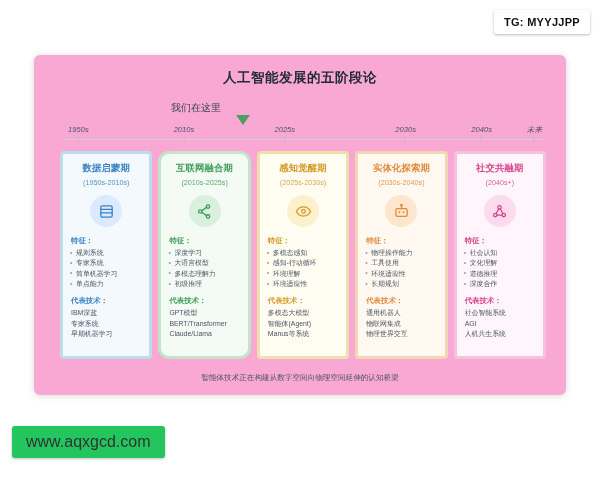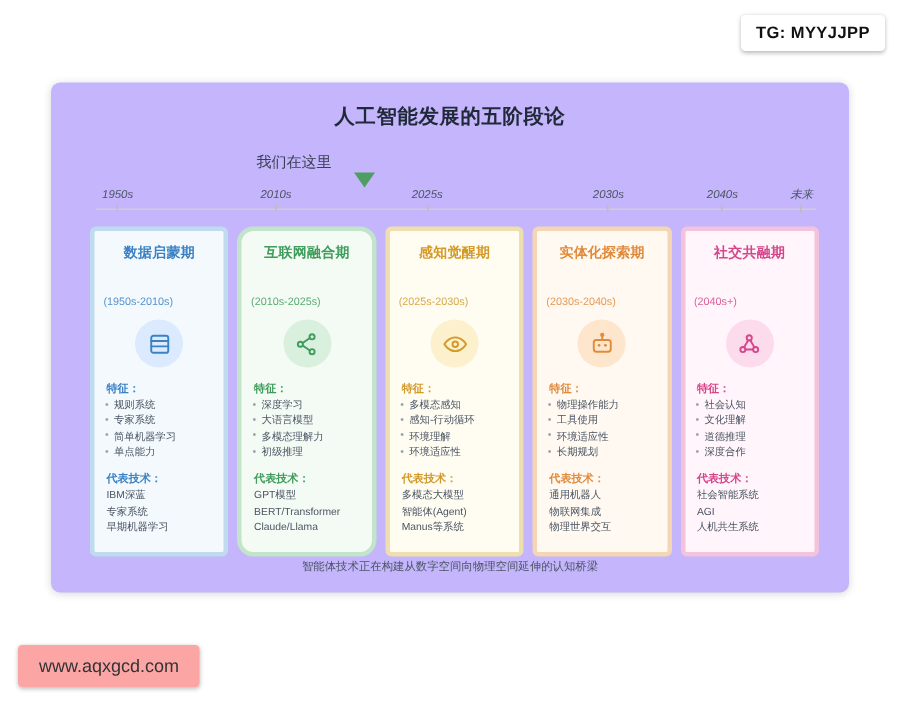--- a/index.html
+++ b/index.html
@@ -13,29 +13,29 @@
   .tg-badge{
     position:absolute;top:10px;right:10px;
     background:#ffffff;color:#111111;
     font-size:11px;font-weight:bold;
     padding:6px 10px;border-radius:3px;
     box-shadow:0 1px 3px rgba(0,0,0,0.28);
     letter-spacing:0.3px;
   }
   .watermark{
     position:absolute;left:12px;bottom:22px;
-    background:#fca5a5;color:#333333;
-    font-size:12px;
+    background:#22c55e;color:#333333;
+    font-size:16px;
     padding:7px 14px;border-radius:3px;
     box-shadow:0 1px 3px rgba(0,0,0,0.25);
   }
   .card{
     position:absolute;
     left:34px;top:55px;width:532px;height:340px;
-    background:#c4b5fd;
+    background:#f9a8d4;
     border-radius:6px;
     box-shadow:0 1px 6px rgba(0,0,0,0.16);
   }
   .title{
     text-align:center;
     font-size:13.5px;
     font-weight:bold;
     color:#1f2937;
     padding-top:14px;
     letter-spacing:0.5px;
@@ -93,23 +93,23 @@
     position:relative;
   }
   .stage h3{
     margin:0;
     font-size:9.3px;
     font-weight:bold;
     text-align:center;
     letter-spacing:0.2px;
   }
   .stage .period{
-    margin-top:21px;
+    margin-top:3px;
     font-size:7.2px;
-    text-align:left;
+    text-align:center;
     color:#5b6570;
   }
   .icon-wrap{
     display:flex;justify-content:center;align-items:center;
     margin:8px 0 9px;
   }
   .icon-circle{
     width:32px;height:32px;border-radius:50%;
     display:flex;align-items:center;justify-content:center;
   }

